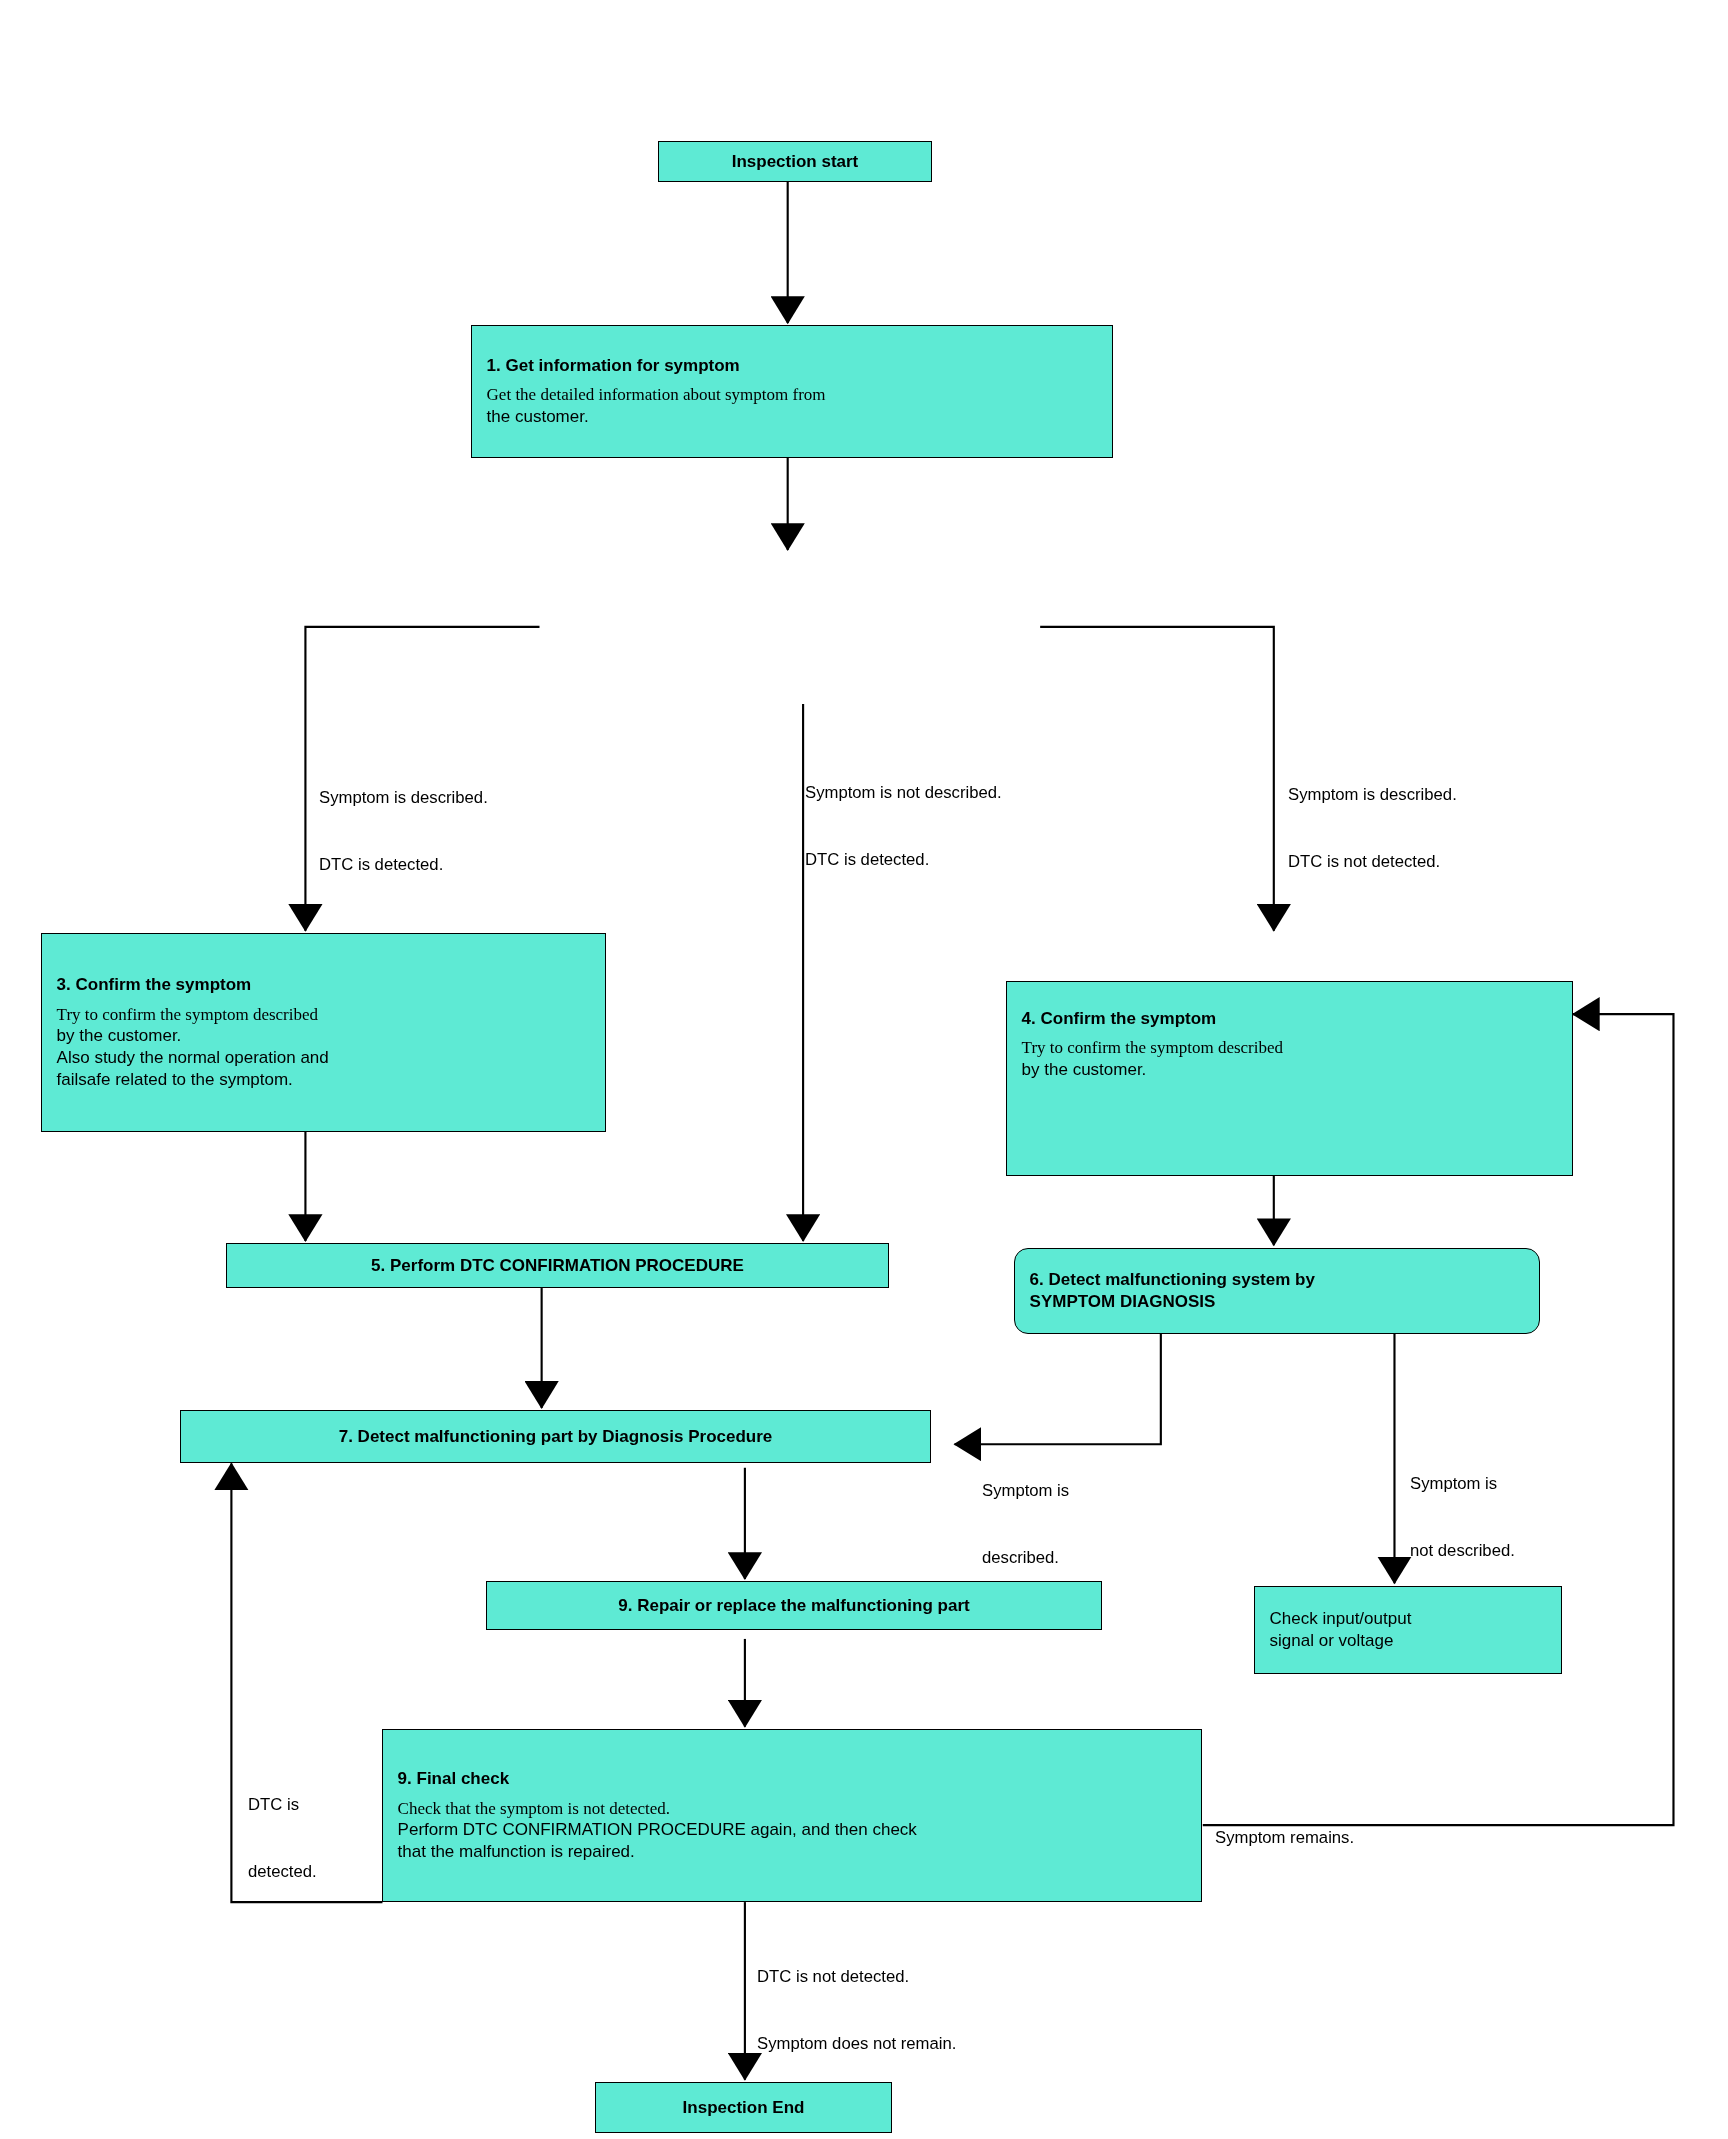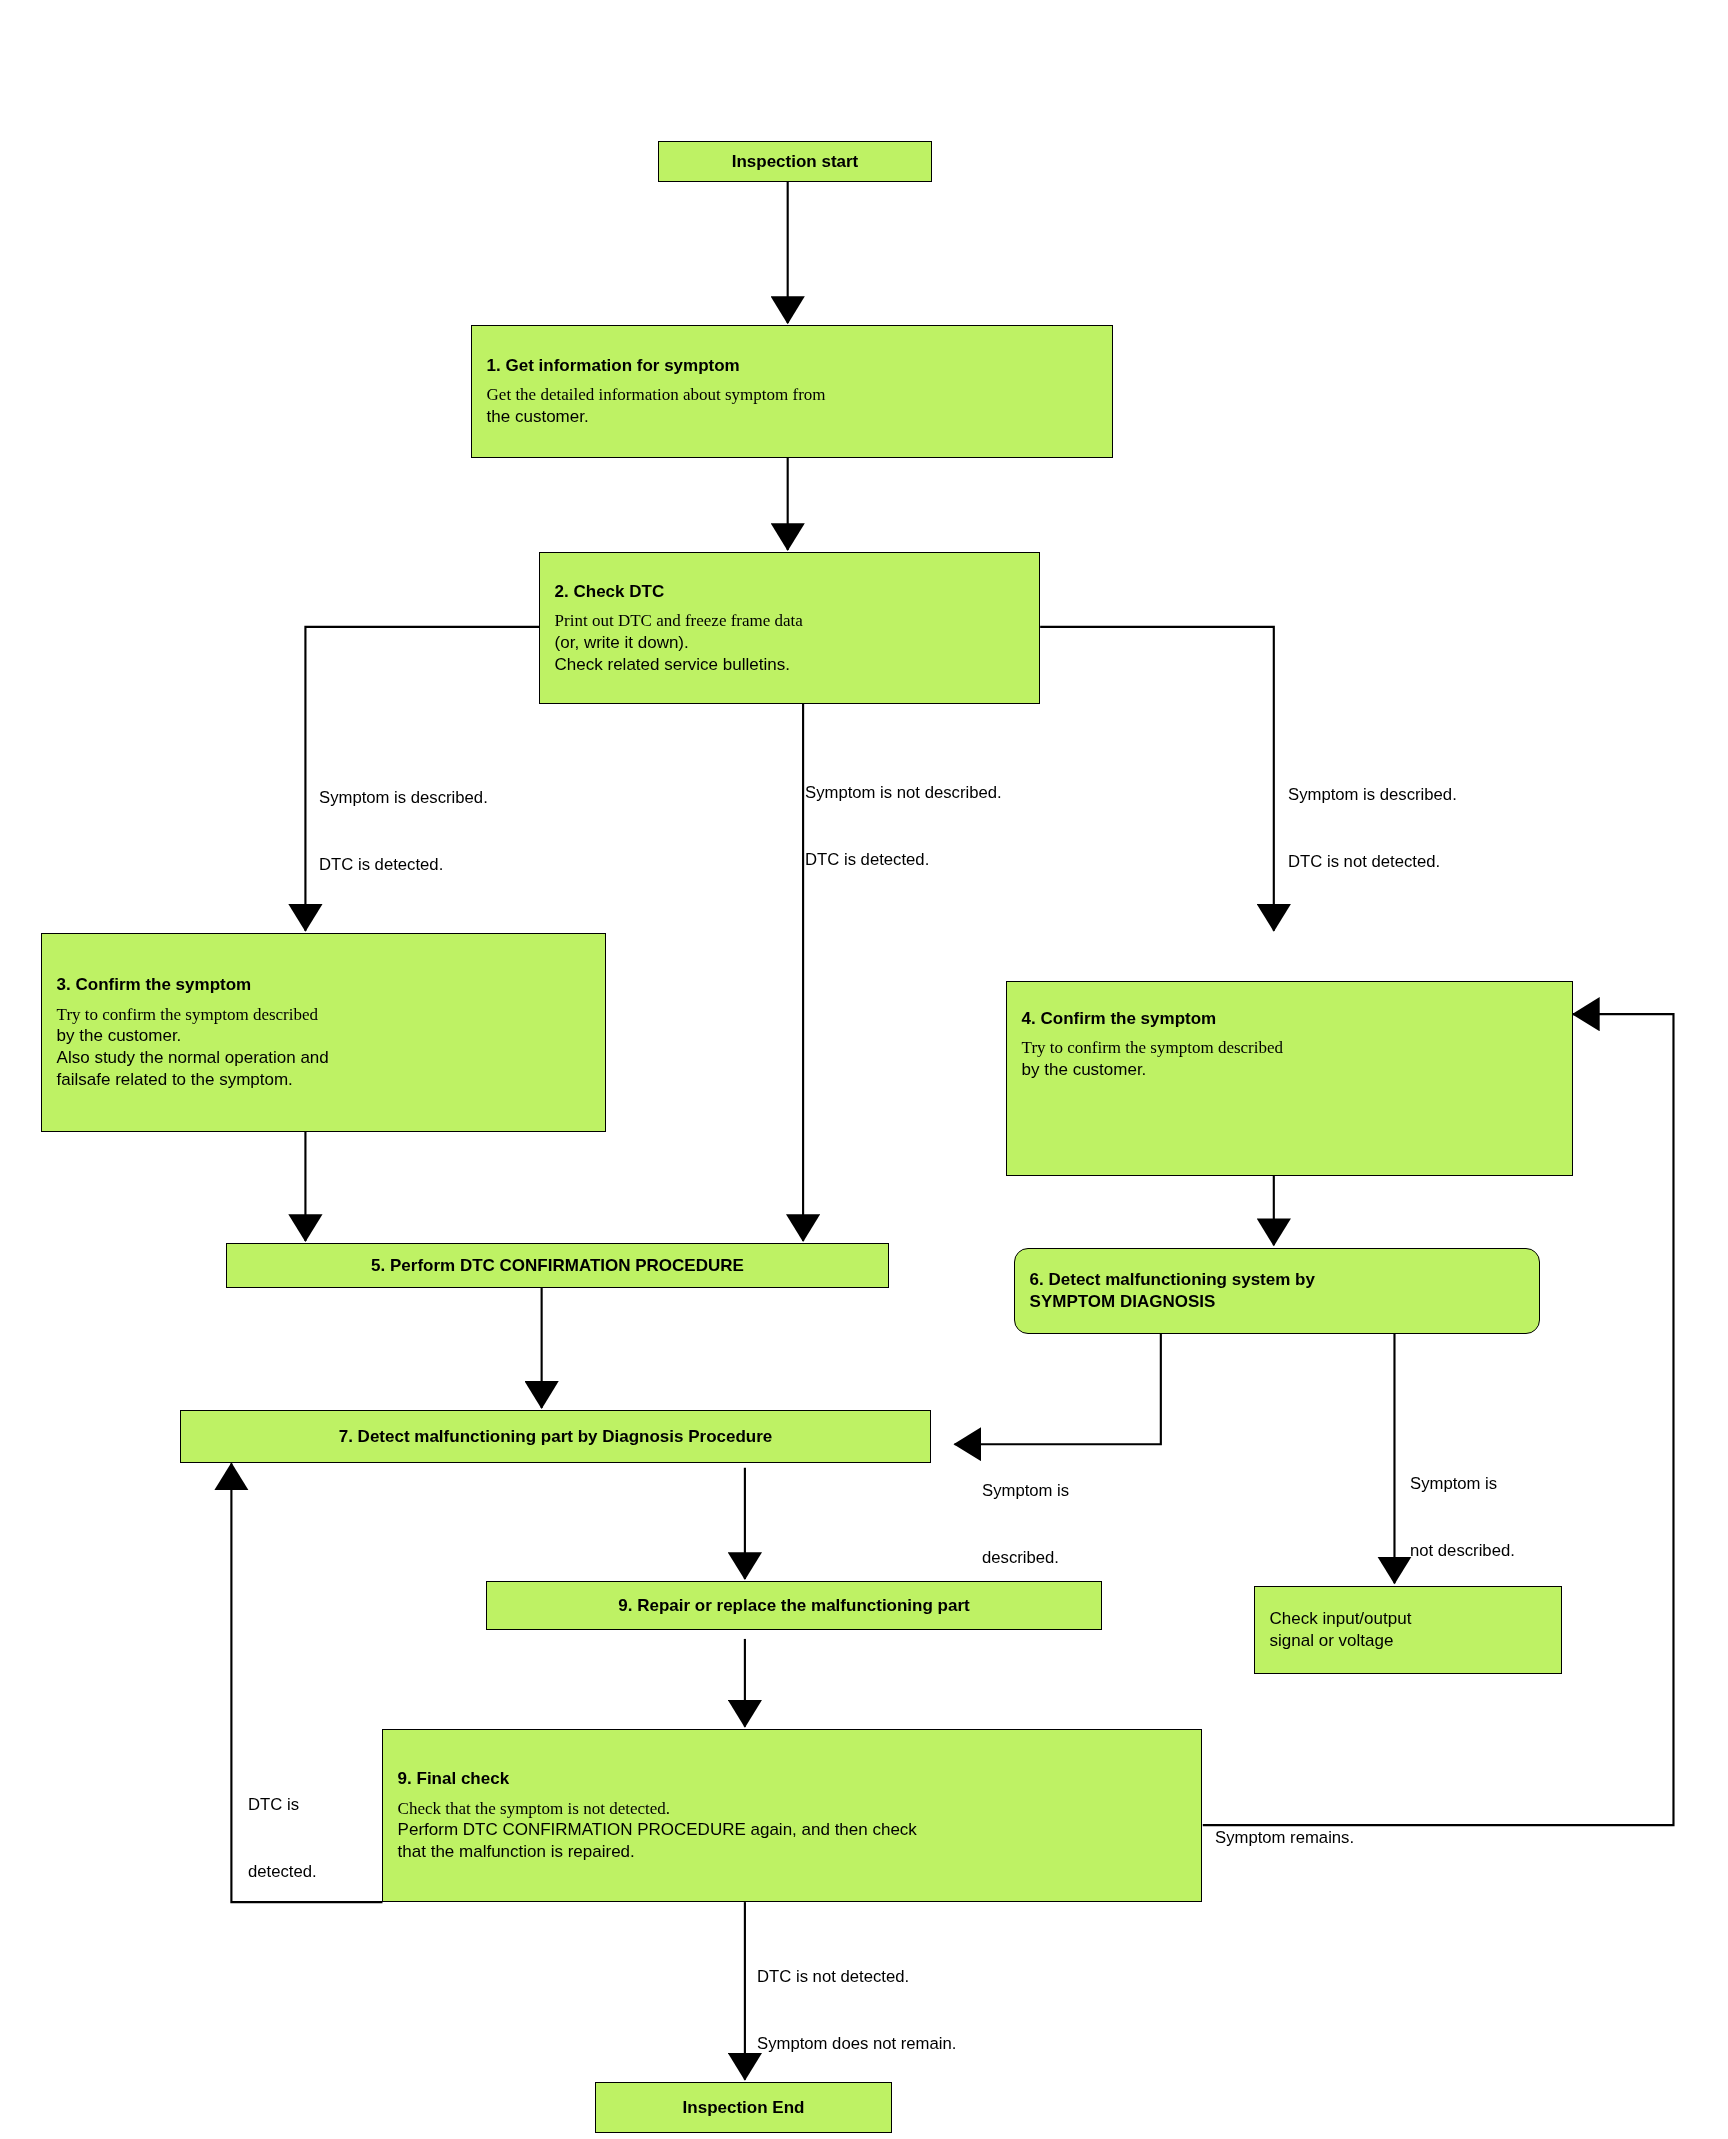--- a/index.html
+++ b/index.html
@@ -21,21 +21,21 @@
     position: absolute;
     left: 0;
     top: 0;
     width: 1729px;
     height: 2339px;
   }
   .node {
     position: absolute;
     box-sizing: border-box;
     border: 1.7px solid #000000;
-    background: #bef264;
+    background: #5eead4;
     display: flex;
     flex-direction: column;
     justify-content: center;
     z-index: 5;
   }
   .node.centered {
     align-items: center;
     text-align: center;
   }
   .node .title {
@@ -115,26 +115,20 @@
   <div class="node centered" style="left:658px; top:141px; width:274px; height:41px;">
     <div class="title">Inspection start</div>
   </div>
 
   <div class="node pad-left" style="left:471px; top:325px; width:642px; height:133px;">
     <div class="title">1. Get information for symptom</div>
     <div class="body-line">Get the detailed information about symptom from</div>
     <div class="body-line">the customer.</div>
   </div>
 
-  <div class="node pad-left" style="left:539px; top:552px; width:501px; height:152px;">
-    <div class="title">2. Check DTC</div>
-    <div class="body-line">Print out DTC and freeze frame data</div>
-    <div class="body-line">(or, write it down).</div>
-    <div class="body-line">Check related service bulletins.</div>
-  </div>
 
   <div class="edge-label" style="left:319px; top:743px;">
     <div>Symptom is described.</div>
     <div>DTC is detected.</div>
   </div>
   <div class="edge-label" style="left:805px; top:738px;">
     <div>Symptom is not described.</div>
     <div>DTC is detected.</div>
   </div>
   <div class="edge-label" style="left:1288px; top:740px;">

